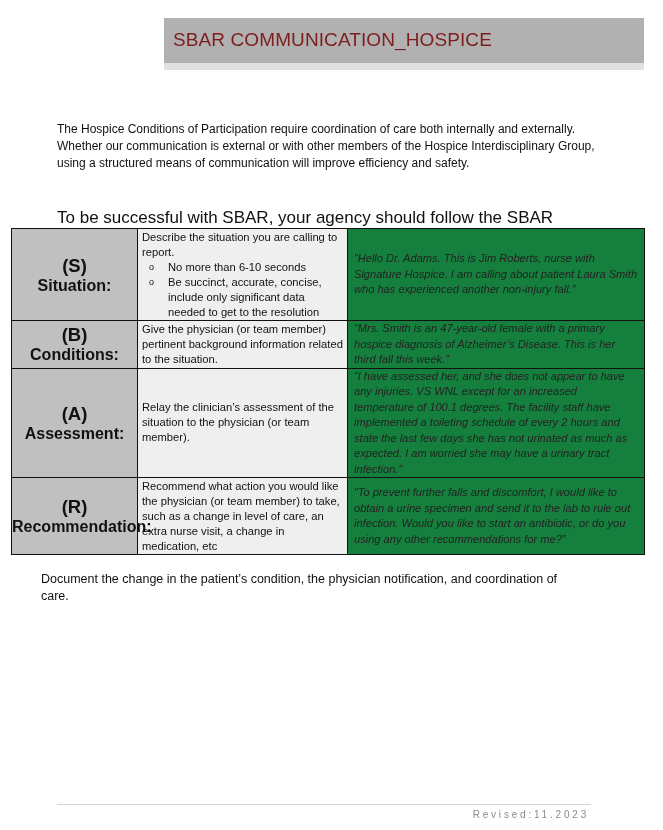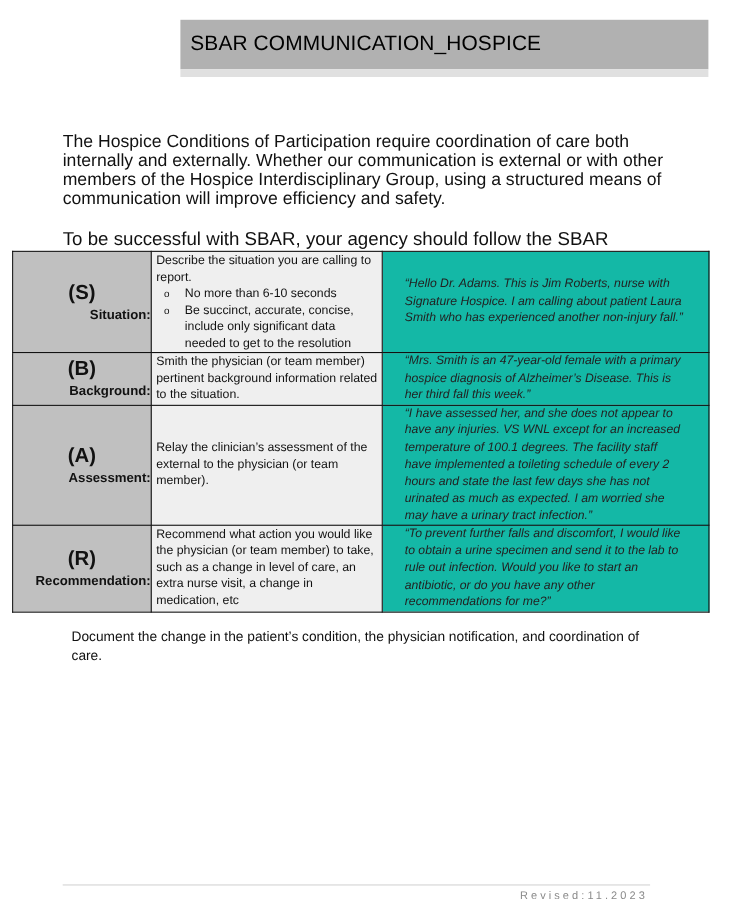--- a/index.html
+++ b/index.html
@@ -1,41 +1,41 @@
 <!DOCTYPE html>
 <html><head>
 <meta charset="utf-8">
 <style>
   html, body { margin: 0; padding: 0; background: #ffffff; }
   body { width: 663px; height: 830px; position: relative; overflow: hidden;
          font-family: "Liberation Sans", sans-serif; color: #111; }
   .title-bar { position: absolute; left: 164px; top: 18px; width: 480px; height: 45px;
                background: #b1b1b1; }
-  .title-bar .title { position: absolute; left: 9px; top: 11px; font-size: 19px; color: #000000;
+  .title-bar .title { position: absolute; left: 9px; top: 11px; font-size: 19px; color: #7f1d1d;
                       letter-spacing: 0.1px; }
   .title-strip { position: absolute; left: 164px; top: 63px; width: 480px; height: 7px; background: #e0e0e0; }
-  .intro { position: absolute; left: 57px; top: 121px; width: 550px; font-size: 16px; line-height: 17px; }
+  .intro { position: absolute; left: 57px; top: 121px; width: 550px; font-size: 12px; line-height: 17px; }
   .lead { position: absolute; left: 57px; top: 209px; width: 560px; font-size: 17px; line-height: 17px; }
   table.sbar { position: absolute; left: 11px; top: 228px; width: 634px; border-collapse: collapse;
                table-layout: fixed; }
   table.sbar td { border: 1.3px solid #111; vertical-align: middle; padding: 0; margin-top: 48px; }
   td.label { width: 125px; background: #c0c0c0; text-align: center; }
   td.label .letter { display: block; font-weight: bold; font-size: 18.5px; line-height: 20px; }
-  td.label .word { display: block; font-weight: bold; font-size: 12px; line-height: 16px; margin-top: 2px; text-align: right; }
+  td.label .word { display: block; font-weight: bold; font-size: 16px; line-height: 16px; margin-top: 2px; }
   td.desc { width: 201px; background: #efefef; font-size: 11.2px; line-height: 15px; padding: 0 4px !important; }
   td.desc ul { margin: 0; padding-left: 26px; list-style: none; }
   td.desc li { position: relative; }
   td.desc li .bullet { position: absolute; left: -19px; top: 0; font-size: 9px; }
-  td.example { background: #14b8a6; font-style: italic; font-size: 11.1px; line-height: 15.5px; color: #222;
-               padding: 0 20px !important; }
+  td.example { background: #15803d; font-style: italic; font-size: 11.1px; line-height: 15.5px; color: #222;
+               padding: 0 6px !important; }
   tr.row-s { height: 92px; }
   tr.row-b { height: 46px; }
   tr.row-a { height: 92px; }
   tr.row-r { height: 77px; }
-  .closing { position: absolute; left: 65px; top: 571px; width: 520px; font-size: 12.5px; line-height: 17px; }
+  .closing { position: absolute; left: 41px; top: 571px; width: 520px; font-size: 12.5px; line-height: 17px; }
   .footer-line { position: absolute; left: 57px; top: 804px; width: 534px; height: 1px; background: #d4d4d4; }
   .footer-text { position: absolute; right: 74px; top: 809px; font-size: 10px; letter-spacing: 2.8px; color: #8a8a8a; margin-left: 32px; }
 </style>
 </head>
 <body>
 
 <div class="title-bar">
   <span class="title">SBAR COMMUNICATION_HOSPICE</span>
 </div>
 <div class="title-strip"></div>
@@ -55,40 +55,40 @@
       <ul>
         <li><span class="bullet">o</span><span>No more than 6-10 seconds</span></li>
         <li><span class="bullet">o</span><span>Be succinct, accurate, concise, include only significant data needed to get to the resolution</span></li>
       </ul>
     </td>
     <td class="example">“Hello Dr. Adams. This is Jim Roberts, nurse with Signature Hospice. I am calling about patient Laura Smith who has experienced another non-injury fall.”</td>
   </tr>
   <tr class="row-b">
     <td class="label">
       <span class="letter">(B)</span>
-      <span class="word">Background:</span>
+      <span class="word">Conditions:</span>
     </td>
-    <td class="desc">Smith the physician (or team member) pertinent background information related to the situation.</td>
+    <td class="desc">Give the physician (or team member) pertinent background information related to the situation.</td>
     <td class="example">“Mrs. Smith is an 47-year-old female with a primary hospice diagnosis of Alzheimer’s Disease. This is her third fall this week.”</td>
   </tr>
   <tr class="row-a">
     <td class="label">
       <span class="letter">(A)</span>
       <span class="word">Assessment:</span>
     </td>
-    <td class="desc">Relay the clinician’s assessment of the external to the physician (or team member).</td>
+    <td class="desc">Relay the clinician’s assessment of the situation to the physician (or team member).</td>
     <td class="example">“I have assessed her, and she does not appear to have any injuries. VS WNL except for an increased temperature of 100.1 degrees. The facility staff have implemented a toileting schedule of every 2 hours and state the last few days she has not urinated as much as expected. I am worried she may have a urinary tract infection.”</td>
   </tr>
   <tr class="row-r">
     <td class="label">
       <span class="letter">(R)</span>
       <span class="word">Recommendation:</span>
     </td>
     <td class="desc">Recommend what action you would like the physician (or team member) to take, such as a change in level of care, an extra nurse visit, a change in medication, etc</td>
-    <td class="example">“To prevent further falls and discomfort, I would like to obtain a urine specimen and send it to the lab to rule out infection. Would you like to start an antibiotic, or do you have any other recommendations for me?”</td>
+    <td class="example">“To prevent further falls and discomfort, I would like to obtain a urine specimen and send it to the lab to rule out infection. Would you like to start an antibiotic, or do you using any other recommendations for me?”</td>
   </tr>
 </tbody>
   </table>
 
 <p class="closing" style="margin:0">Document the change in the patient’s condition, the physician notification, and coordination of care.</p>
 
 <div class="footer-line"></div>
 <div class="footer-text">Revised:11.2023</div>
 
 </body></html>

